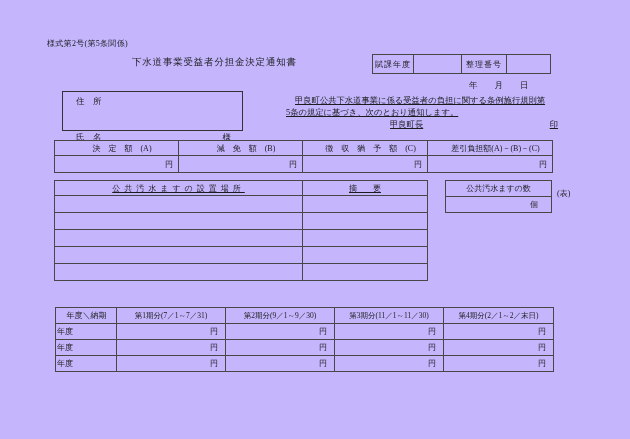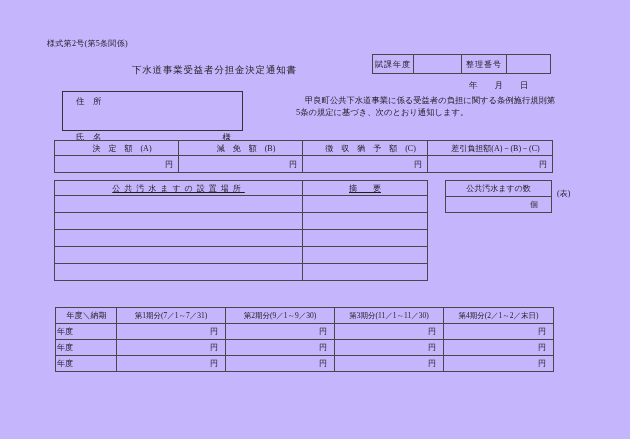--- a/index.html
+++ b/index.html
@@ -4,39 +4,39 @@
 <style>
   html,body{margin:0;padding:0;}
   body{background:#ffffff;}
   .page{
     position:relative;width:630px;height:439px;background:#c4b5fd;
     font-family:"Liberation Serif","DejaVu Serif",serif;color:#1d1d1d;
     overflow:hidden;
   }
   .abs{position:absolute;}
   .form-no{left:47px;top:38px;font-size:8px;letter-spacing:0.3px;}
-  .doc-title{left:132px;top:64px;font-size:9.5px;letter-spacing:0.8px;}
+  .doc-title{left:132px;top:56px;font-size:9.5px;letter-spacing:0.8px;}
 
   table{border-collapse:collapse;table-layout:fixed;}
   td{border:1px solid #474747;overflow:hidden;white-space:nowrap;font-size:8px;box-sizing:border-box;}
   table.tbl{border:1px solid #303030;}
 
   .assess-box{left:372px;top:54px;}
   .assess-box td{height:19px;padding:0 2px;}
   .assess-box td.lbl{text-align:center;letter-spacing:1px;}
 
   .date-line{left:469px;top:80px;font-size:8.5px;}
 
   .addr-box{
     left:62px;top:91px;width:181px;height:40px;border:1px solid #333;box-sizing:border-box;
     font-size:8.5px;padding:4px 11px 9px 13px;display:flex;flex-direction:column;justify-content:space-between;
   }
   .addr-row2{display:flex;justify-content:space-between;margin-top:24px;}
 
-  .notice{left:296px;top:95px;width:272px;font-size:8.3px;line-height:11.5px;}
+  .notice{left:286px;top:95px;width:272px;font-size:8.3px;line-height:11.5px;text-decoration:underline;}
   .notice-body{text-indent:9px;}
   .notice-sign{display:flex;margin-top:1px;}
   .notice-sign .mayor{margin-left:104px;}
   .notice-sign .seal{margin-left:auto;}
 
   .amount-table{left:54px;top:140px;width:498px;}
   .amount-table td{text-align:center;height:15px;padding-left:12px;}
   .amount-table td.unit{text-align:right;padding-right:5px;height:17px;}
 
   .location-table{left:54px;top:180px;width:373px;text-decoration:underline;}
@@ -88,20 +88,24 @@
       <span>氏　名</span>
       <span>様</span>
     </div>
   </div>
 
   <div class="abs notice">
     <div class="notice-body">
       <span>甲良町公共下水道事業に係る受益者の負担に関する条例施行規則第</span><br>
       <span>5条の規定に基づき、次のとおり通知します。</span>
     </div>
+    <div class="notice-sign">
+      <span class="mayor">甲良町長</span>
+      <span class="seal">印</span>
+    </div>
   </div>
 
   <table class="abs amount-table tbl">
     <colgroup>
         <col style="width:124px">
         <col style="width:124px">
         <col style="width:125px">
         <col style="width:125px">
       </colgroup>
     <tbody>

